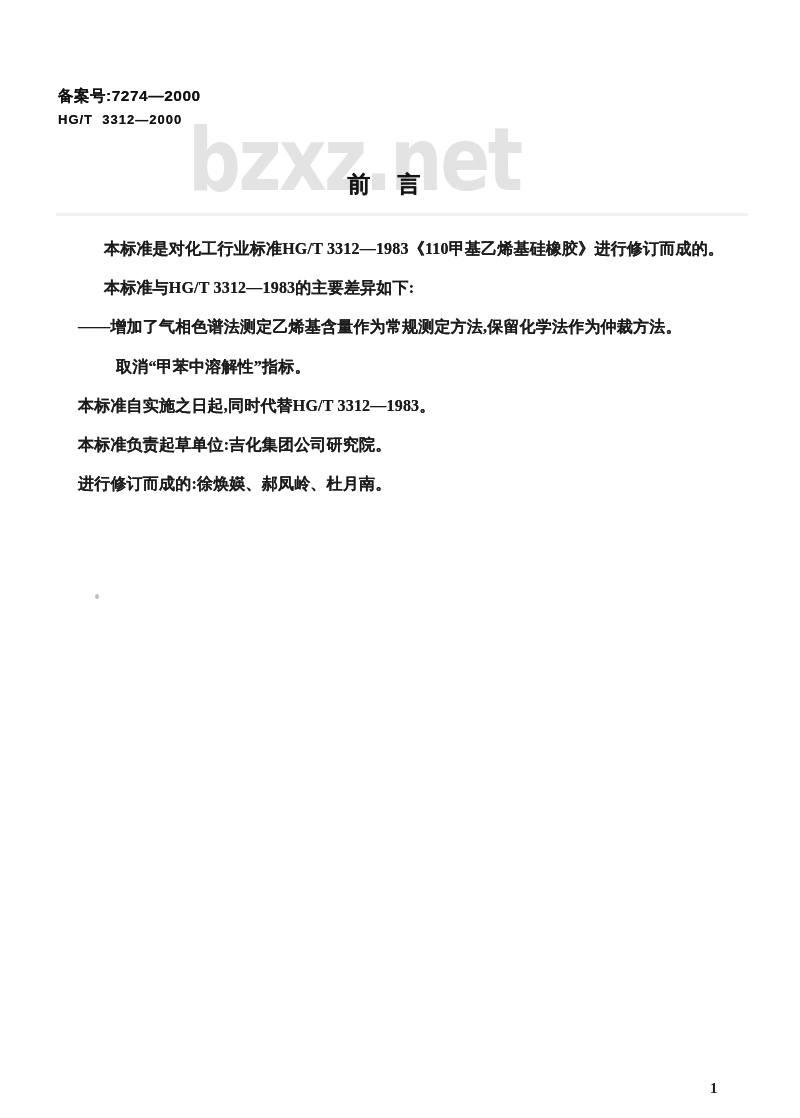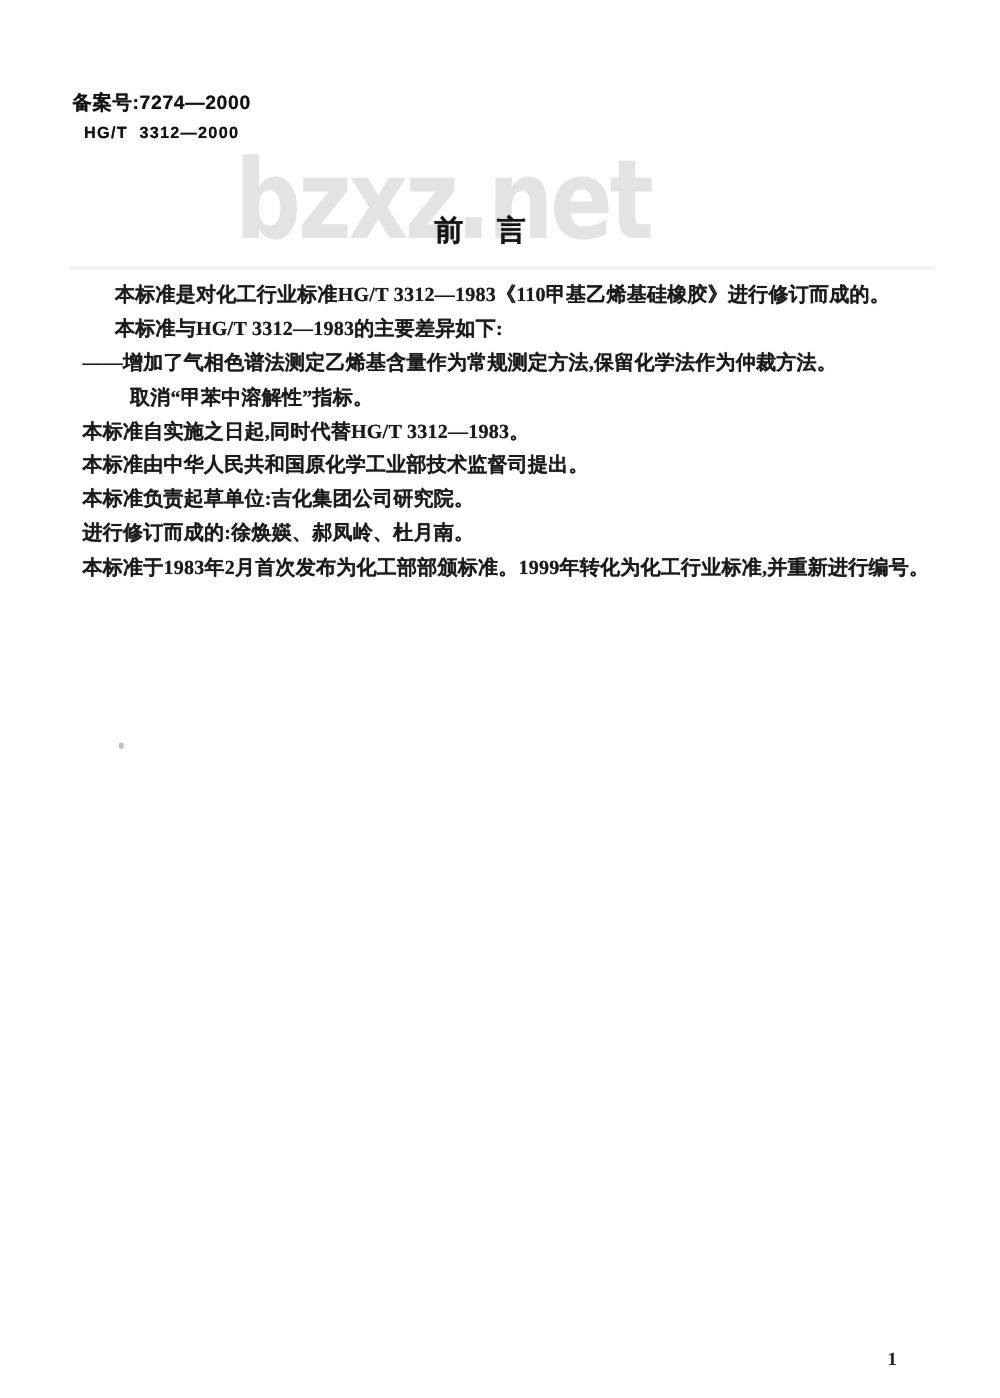--- a/index.html
+++ b/index.html
@@ -4,26 +4,25 @@
 <style>
   html, body { margin:0; padding:0; background:#ffffff; }
   .page {
     position:relative;
     width:800px; height:1118px;
     background:#ffffff;
     overflow:hidden;
     font-family:"Liberation Serif", serif;
   }
   .header {
-    position:absolute; left:58px; top:72px;
+    position:absolute; left:58px; top:86px;
     color:#111111;
     font-family:"Liberation Sans", sans-serif;
     font-weight:bold;
     z-index:3;
-    text-align:center;
   }
   .record-no {
     font-size:15.5px; letter-spacing:0.5px; white-space:pre;
     text-shadow:0 0 0.6px rgba(20,20,20,0.8);
   }
   .standard-no {
     font-size:13px; margin-top:5px; letter-spacing:1px; white-space:pre;
     text-shadow:0 0 0.6px rgba(20,20,20,0.8);
   }
   .watermark {
@@ -52,21 +51,21 @@
   .body-text {
     position:absolute; left:62px; top:221px; width:700px;
     z-index:2;
     color:#1b1b1b;
     font-size:16px;
     line-height:23.2px;
     font-weight:600;
     letter-spacing:0.2px;
   }
   .body-text p {
-    margin:4px;
+    margin:16px;
     white-space:pre-wrap;
     text-shadow:0 0 0.6px rgba(25,25,25,0.8);
   }
   .i2 { padding-left:26px; }
   .i3 { padding-left:38px; }
   .page-number {
     position:absolute; left:710px; top:1080px;
     font-size:15px; color:#222222; font-weight:600;
     z-index:2;
   }
@@ -96,23 +95,21 @@
   <div class="watermark">bzxz.net</div>
 
   <div class="title">前　言</div>
 
   <div class="body-text">
     <p class="i2">本标准是对化工行业标准HG/T 3312—1983《110甲基乙烯基硅橡胶》进行修订而成的。</p>
     <p class="i2">本标准与HG/T 3312—1983的主要差异如下:</p>
     <p>——增加了气相色谱法测定乙烯基含量作为常规测定方法,保留化学法作为仲裁方法。</p>
     <p class="i3">取消“甲苯中溶解性”指标。</p>
     <p>本标准自实施之日起,同时代替HG/T 3312—1983。</p>
-    <p>本标准由中华人民共和国原化学工业部技术监督司提出。</p>
     <p>本标准负责起草单位:吉化集团公司研究院。</p>
     <p>进行修订而成的:徐焕媖、郝凤岭、杜月南。</p>
-    <p>本标准于1983年2月首次发布为化工部部颁标准。1999年转化为化工行业标准,并重新进行编号。</p>
   </div>
 
   <div class="speckle"></div>
 
   <div class="page-number">1</div>
 
 </div>
 
 </body></html>

